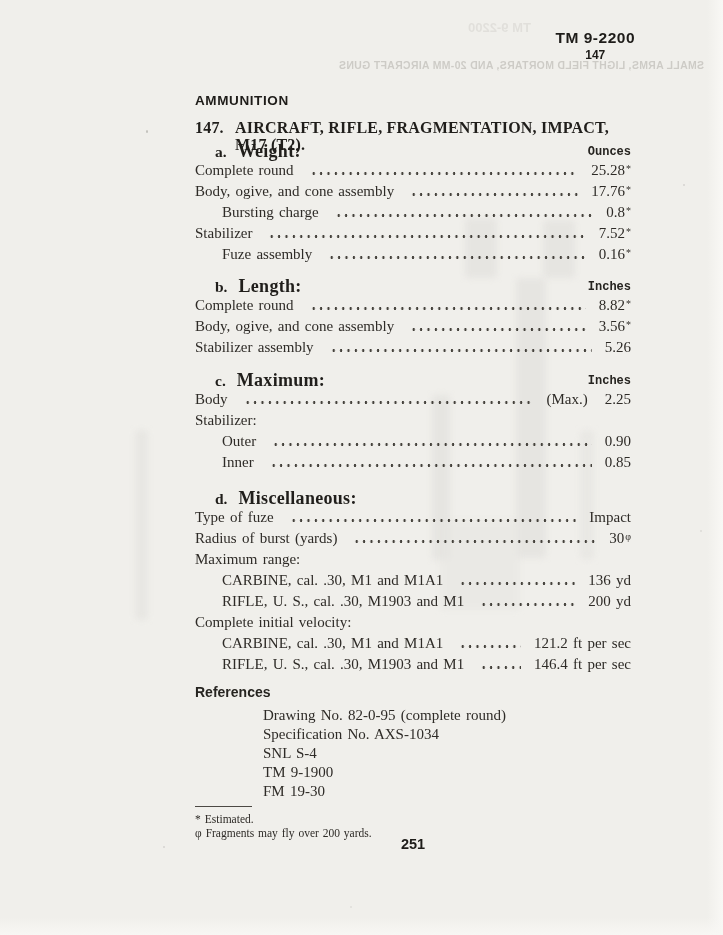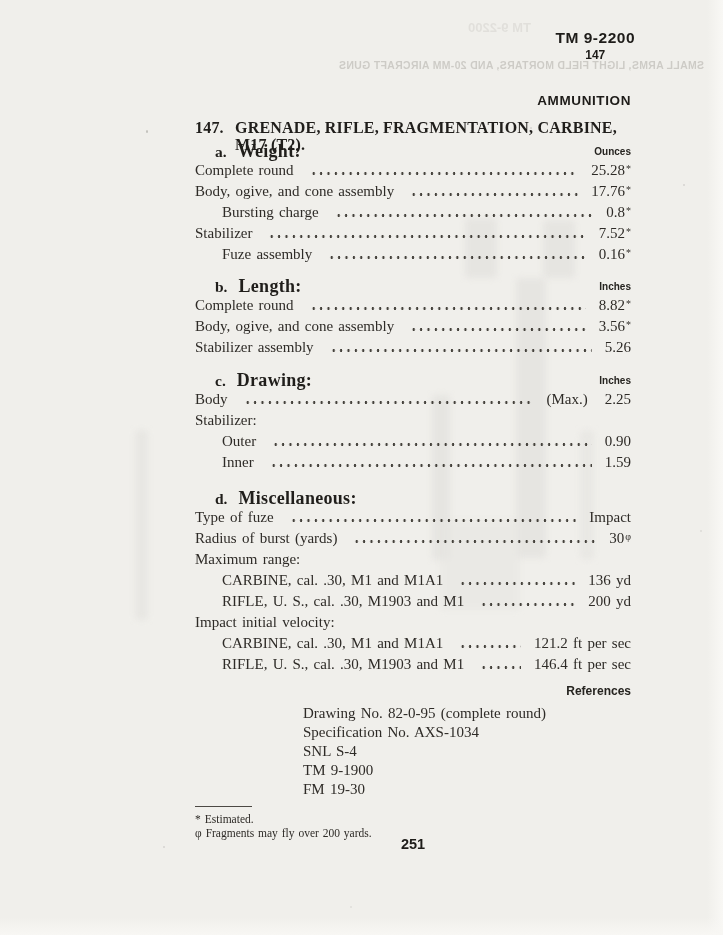--- a/index.html
+++ b/index.html
@@ -28,51 +28,51 @@
   .bleed-head{top:59px;left:374px;width:330px;font-size:10.5px;letter-spacing:.3px;text-align:center;}
   .bleed-tm{top:20px;left:468px;font-size:13px;opacity:.16;}
   .speck{position:absolute;z-index:1;border-radius:50%;background:#6e6a63;}
 
   .ink-sans{font-family:"Liberation Sans","DejaVu Sans",sans-serif;font-weight:700;color:#1e1c19;}
 
   .tm-block{position:absolute;top:29px;right:88px;text-align:center;z-index:2;line-height:1.15;}
   .tm-number{font-size:15.5px;letter-spacing:.5px;}
   .tm-page{font-size:12px;margin-top:2px;}
 
-  .ammo-head{position:absolute;top:93px;left:195px;width:436px;text-align:right;
+  .ammo-head{position:absolute;top:93px;left:195px;width:436px;text-align:left;
     font-size:13.5px;letter-spacing:.6px;z-index:2;}
 
   .article{position:absolute;top:120px;left:195px;width:460px;z-index:2;
     font-weight:700;font-size:16px;letter-spacing:.2px;color:#201e1b;line-height:16.5px;}
   .article .num{position:absolute;left:0;top:0;}
   .article .ttl{margin-left:40px;}
 
   #sections{position:absolute;top:141px;left:195px;width:436px;z-index:2;}
   .section{margin-bottom:0;}
   .sec-gap-a{margin-bottom:9px;}  .sec-gap-b{margin-bottom:10px;}
   .sec-gap-c{margin-bottom:13px;} .sec-gap-d{margin-bottom:0;}
   .sec-head{display:flex;align-items:baseline;height:21px;}
   .sec-letter{font-weight:700;font-size:15.5px;color:#201e1b;margin-left:20px;}
   .sec-title{font-weight:700;font-size:18px;color:#201e1b;margin-left:11px;letter-spacing:.3px;}
-  .unit{margin-left:auto;font-family:Liberation Sans, sans-serif;
-    font-weight:700;font-size:10px;color:#262420;align-self:center;}
+  .unit{margin-left:auto;font-family:Liberation Mono, monospace;
+    font-weight:700;font-size:12px;color:#262420;align-self:center;}
   .row{display:flex;align-items:baseline;height:21px;font-size:15px;word-spacing:1.5px;gap:8px;}
   .row .lbl{white-space:nowrap;}
   .row.ind .lbl{padding-left:27px;}
   .leader{flex:1;height:3px;margin:0 5px 1px 8px;
     background-image:radial-gradient(circle,#45423c 1.15px,rgba(69,66,60,0) 1.45px);
     background-size:7.4px 3px;background-repeat:repeat-x;background-position:left center;}
   .pfx{white-space:nowrap;margin-right:9px;}
   .val{white-space:nowrap;}
   .val sup{font-size:10px;vertical-align:3px;margin-left:1px;}
 
   #references{position:absolute;top:684px;left:195px;width:436px;z-index:2;}
-  .ref-label{text-align:right;font-family:"Liberation Sans","DejaVu Sans",sans-serif;
-    font-weight:700;font-size:12px;color:#262420;margin-bottom:6px;}
-  .ref-item{margin-left:108px;font-size:15px;line-height:19px;word-spacing:1.5px;}
+  .ref-label{text-align:left;font-family:"Liberation Sans","DejaVu Sans",sans-serif;
+    font-weight:700;font-size:14px;color:#262420;margin-bottom:6px;}
+  .ref-item{margin-left:68px;font-size:15px;line-height:19px;word-spacing:1.5px;}
 
   #footnotes{position:absolute;top:806px;left:195px;z-index:2;}
   .fn-rule{width:57px;border-top:1.3px solid #4c4944;margin-bottom:6px;}
   .fn-line{font-size:11.5px;line-height:13.5px;word-spacing:1px;}
   .fn-line .sym{margin-right:4px;}
 
   .page-number{position:absolute;top:836px;left:195px;width:436px;text-align:center;
     font-size:14.5px;z-index:2;}
 </style>
 </head>
@@ -99,21 +99,21 @@
 
   <div class="tm-block ink-sans">
     <div class="tm-number">TM 9-2200</div>
     <div class="tm-page">147</div>
   </div>
   <div class="ammo-head ink-sans">AMMUNITION</div>
 
   <div class="article">
     <span class="num">147.</span>
     <div class="ttl">
-      <div>GRENADE, RIFLE, FRAGMENTATION, CARBINE,</div>
+      <div>AIRCRAFT, RIFLE, FRAGMENTATION, IMPACT,</div>
       <div>M17 (T2).</div>
     </div>
   </div>
 
   <div id="sections">
       <div class="section sec-gap-a">
         <div class="sec-head">
           <span class="sec-letter">a.</span>
           <span class="sec-title">Weight:</span>
           <span class="unit">Ounces</span>
@@ -162,41 +162,41 @@
         </div>
         <div class="row">
           <span class="lbl">Stabilizer assembly</span>
           <span class="leader"></span>
           <span class="val">5.26</span>
         </div>
       </div>
       <div class="section sec-gap-c">
         <div class="sec-head">
           <span class="sec-letter">c.</span>
-          <span class="sec-title">Drawing:</span>
+          <span class="sec-title">Maximum:</span>
           <span class="unit">Inches</span>
         </div>
         <div class="row">
           <span class="lbl">Body</span>
           <span class="leader"></span>
           <span class="pfx">(Max.)</span>
           <span class="val">2.25</span>
         </div>
         <div class="row">
           <span class="lbl">Stabilizer:</span>
         </div>
         <div class="row ind">
           <span class="lbl">Outer</span>
           <span class="leader"></span>
           <span class="val">0.90</span>
         </div>
         <div class="row ind">
           <span class="lbl">Inner</span>
           <span class="leader"></span>
-          <span class="val">1.59</span>
+          <span class="val">0.85</span>
         </div>
       </div>
       <div class="section sec-gap-d">
         <div class="sec-head">
           <span class="sec-letter">d.</span>
           <span class="sec-title">Miscellaneous:</span>
         </div>
         <div class="row">
           <span class="lbl">Type of fuze</span>
           <span class="leader"></span>
@@ -214,21 +214,21 @@
           <span class="lbl">CARBINE, cal. .30, M1 and M1A1</span>
           <span class="leader"></span>
           <span class="val">136 yd</span>
         </div>
         <div class="row ind">
           <span class="lbl">RIFLE, U. S., cal. .30, M1903 and M1</span>
           <span class="leader"></span>
           <span class="val">200 yd</span>
         </div>
         <div class="row">
-          <span class="lbl">Impact initial velocity:</span>
+          <span class="lbl">Complete initial velocity:</span>
         </div>
         <div class="row ind">
           <span class="lbl">CARBINE, cal. .30, M1 and M1A1</span>
           <span class="leader"></span>
           <span class="val">121.2 ft per sec</span>
         </div>
         <div class="row ind">
           <span class="lbl">RIFLE, U. S., cal. .30, M1903 and M1</span>
           <span class="leader"></span>
           <span class="val">146.4 ft per sec</span>

